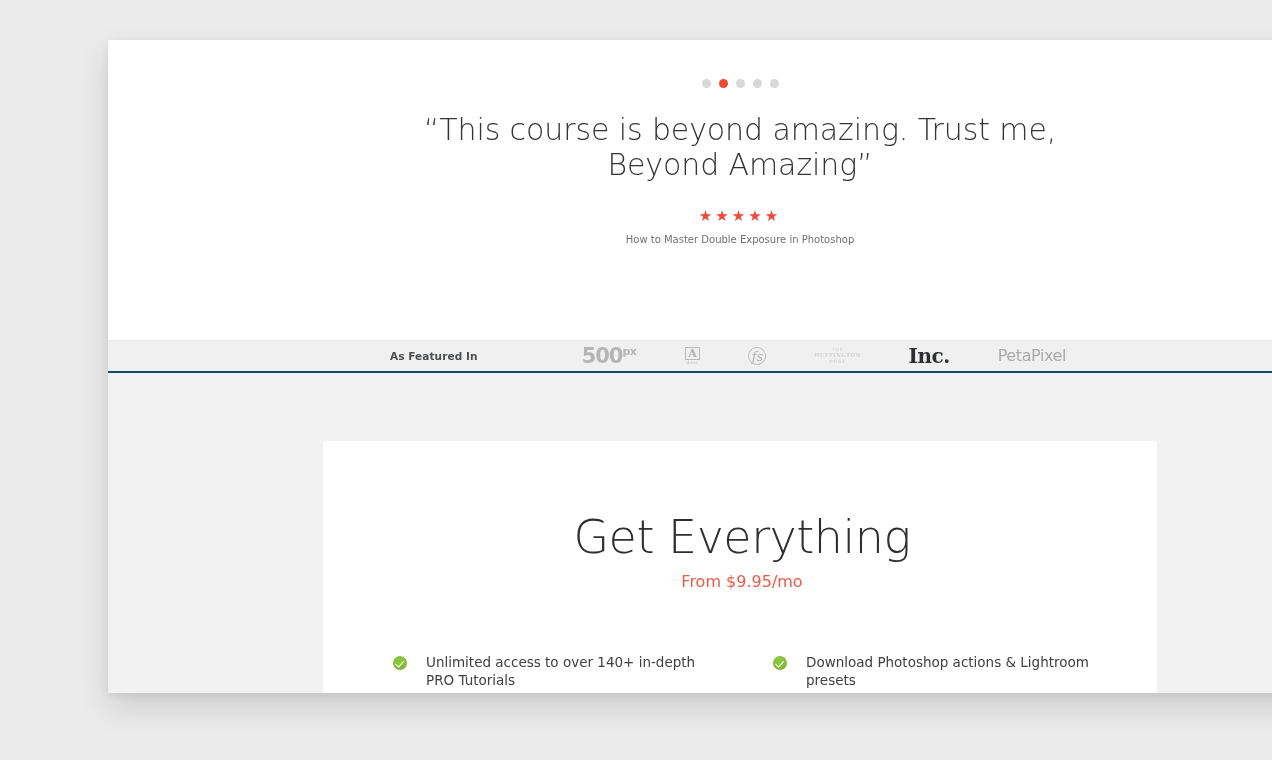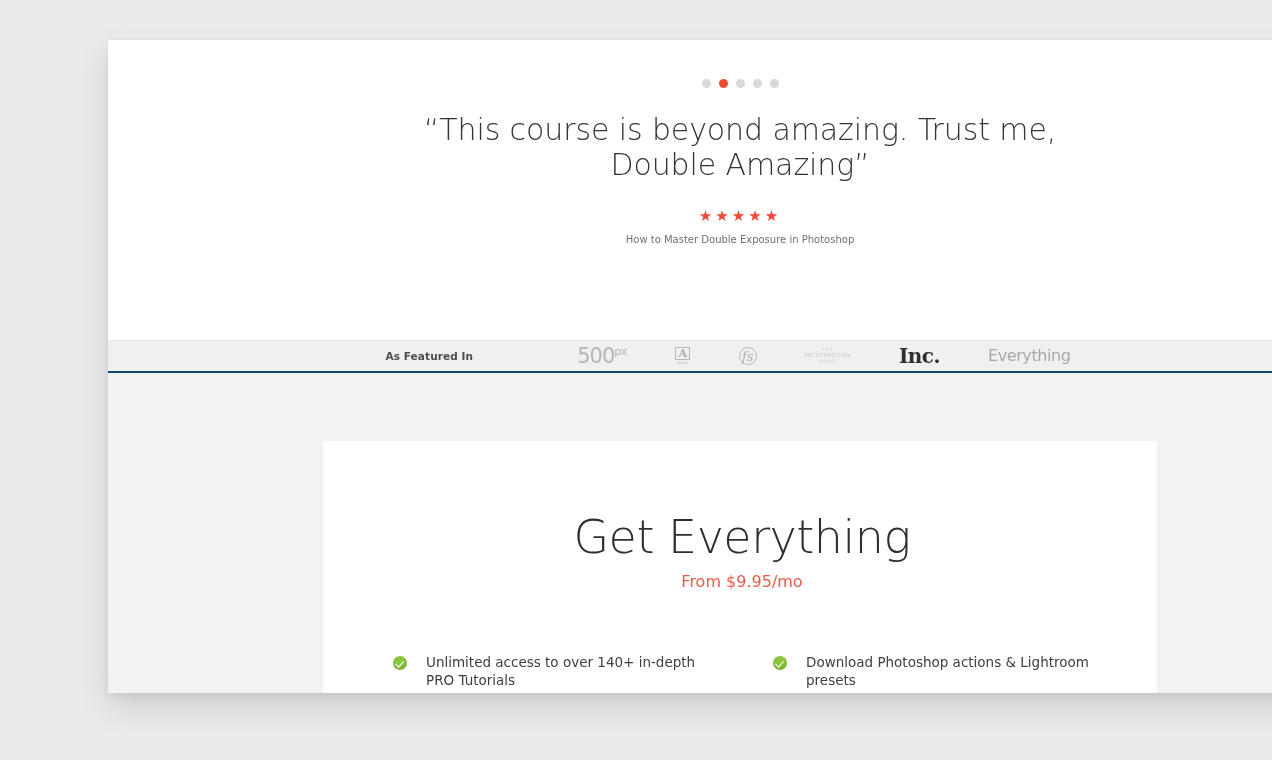--- a/index.html
+++ b/index.html
@@ -124,21 +124,21 @@
     align-items: center;
     justify-content: center;
     height: 24px;
     margin: 0 24px;
   }
 
   
   .logo-500px {
     font-family: "DejaVu Sans", sans-serif;
     font-size: 21px;
-    font-weight: 400;
+    font-weight: 700;
     color: #b5b5b5;
     letter-spacing: -1px;
     line-height: 1;
     margin-left: 40px;
   }
   .logo-500px sup {
     font-size: 11px;
     vertical-align: super;
     letter-spacing: -0.5px;
   }
@@ -298,21 +298,21 @@
     <div class="carousel-dots">
       <span class="dot"></span>
       <span class="dot active"></span>
       <span class="dot"></span>
       <span class="dot"></span>
       <span class="dot"></span>
     </div>
 
     <blockquote class="quote">
       <div>“This course is beyond amazing. Trust me,</div>
-      <div>Double Amazing”</div>
+      <div>Beyond Amazing”</div>
     </blockquote>
 
     <div class="stars">
       <span class="star">★</span><span class="star">★</span><span class="star">★</span><span class="star">★</span><span class="star">★</span>
     </div>
 
     <div class="course-name">How to Master Double Exposure in Photoshop</div>
   </section>
 
   <section class="featured-bar">
@@ -341,21 +341,21 @@
           <div class="l2">HUFFINGTON</div>
           <div class="l3">POST</div>
         </span>
       </span>
 
       <span class="logo-slot">
         <span class="logo-inc">Inc.</span>
       </span>
 
       <span class="logo-slot">
-        <span class="logo-petapixel">Everything</span>
+        <span class="logo-petapixel">PetaPixel</span>
       </span>
 
     </div>
   </section>
 
   <section class="lower-region">
     <div class="pricing-card">
 
       <h1 class="pricing-title">Get Everything</h1>
       <div class="pricing-sub">From $9.95/mo</div>

